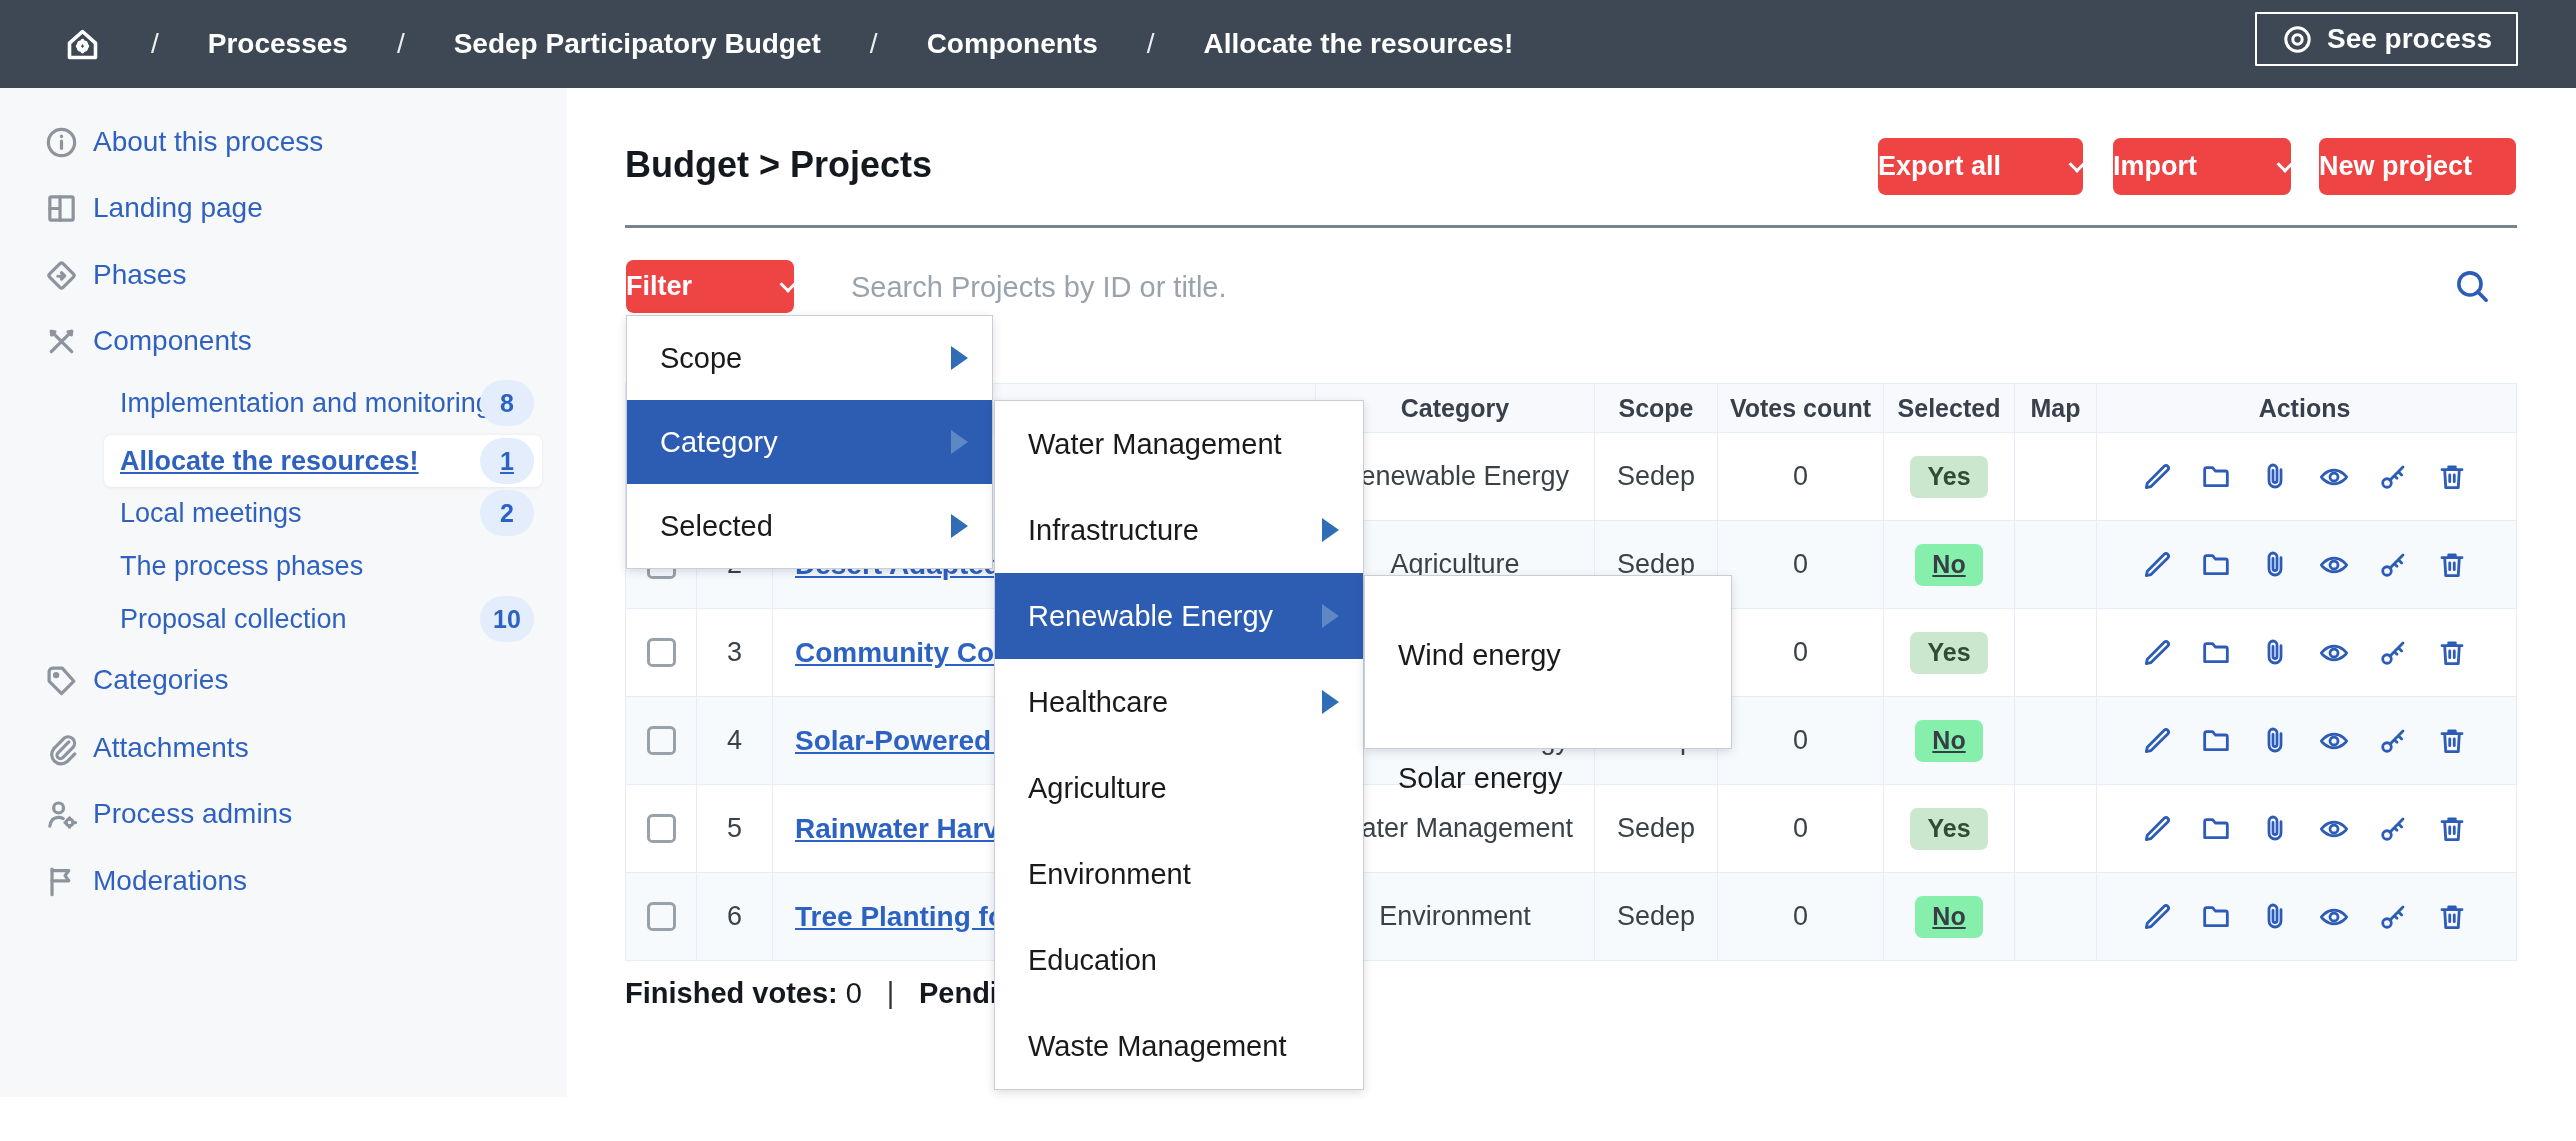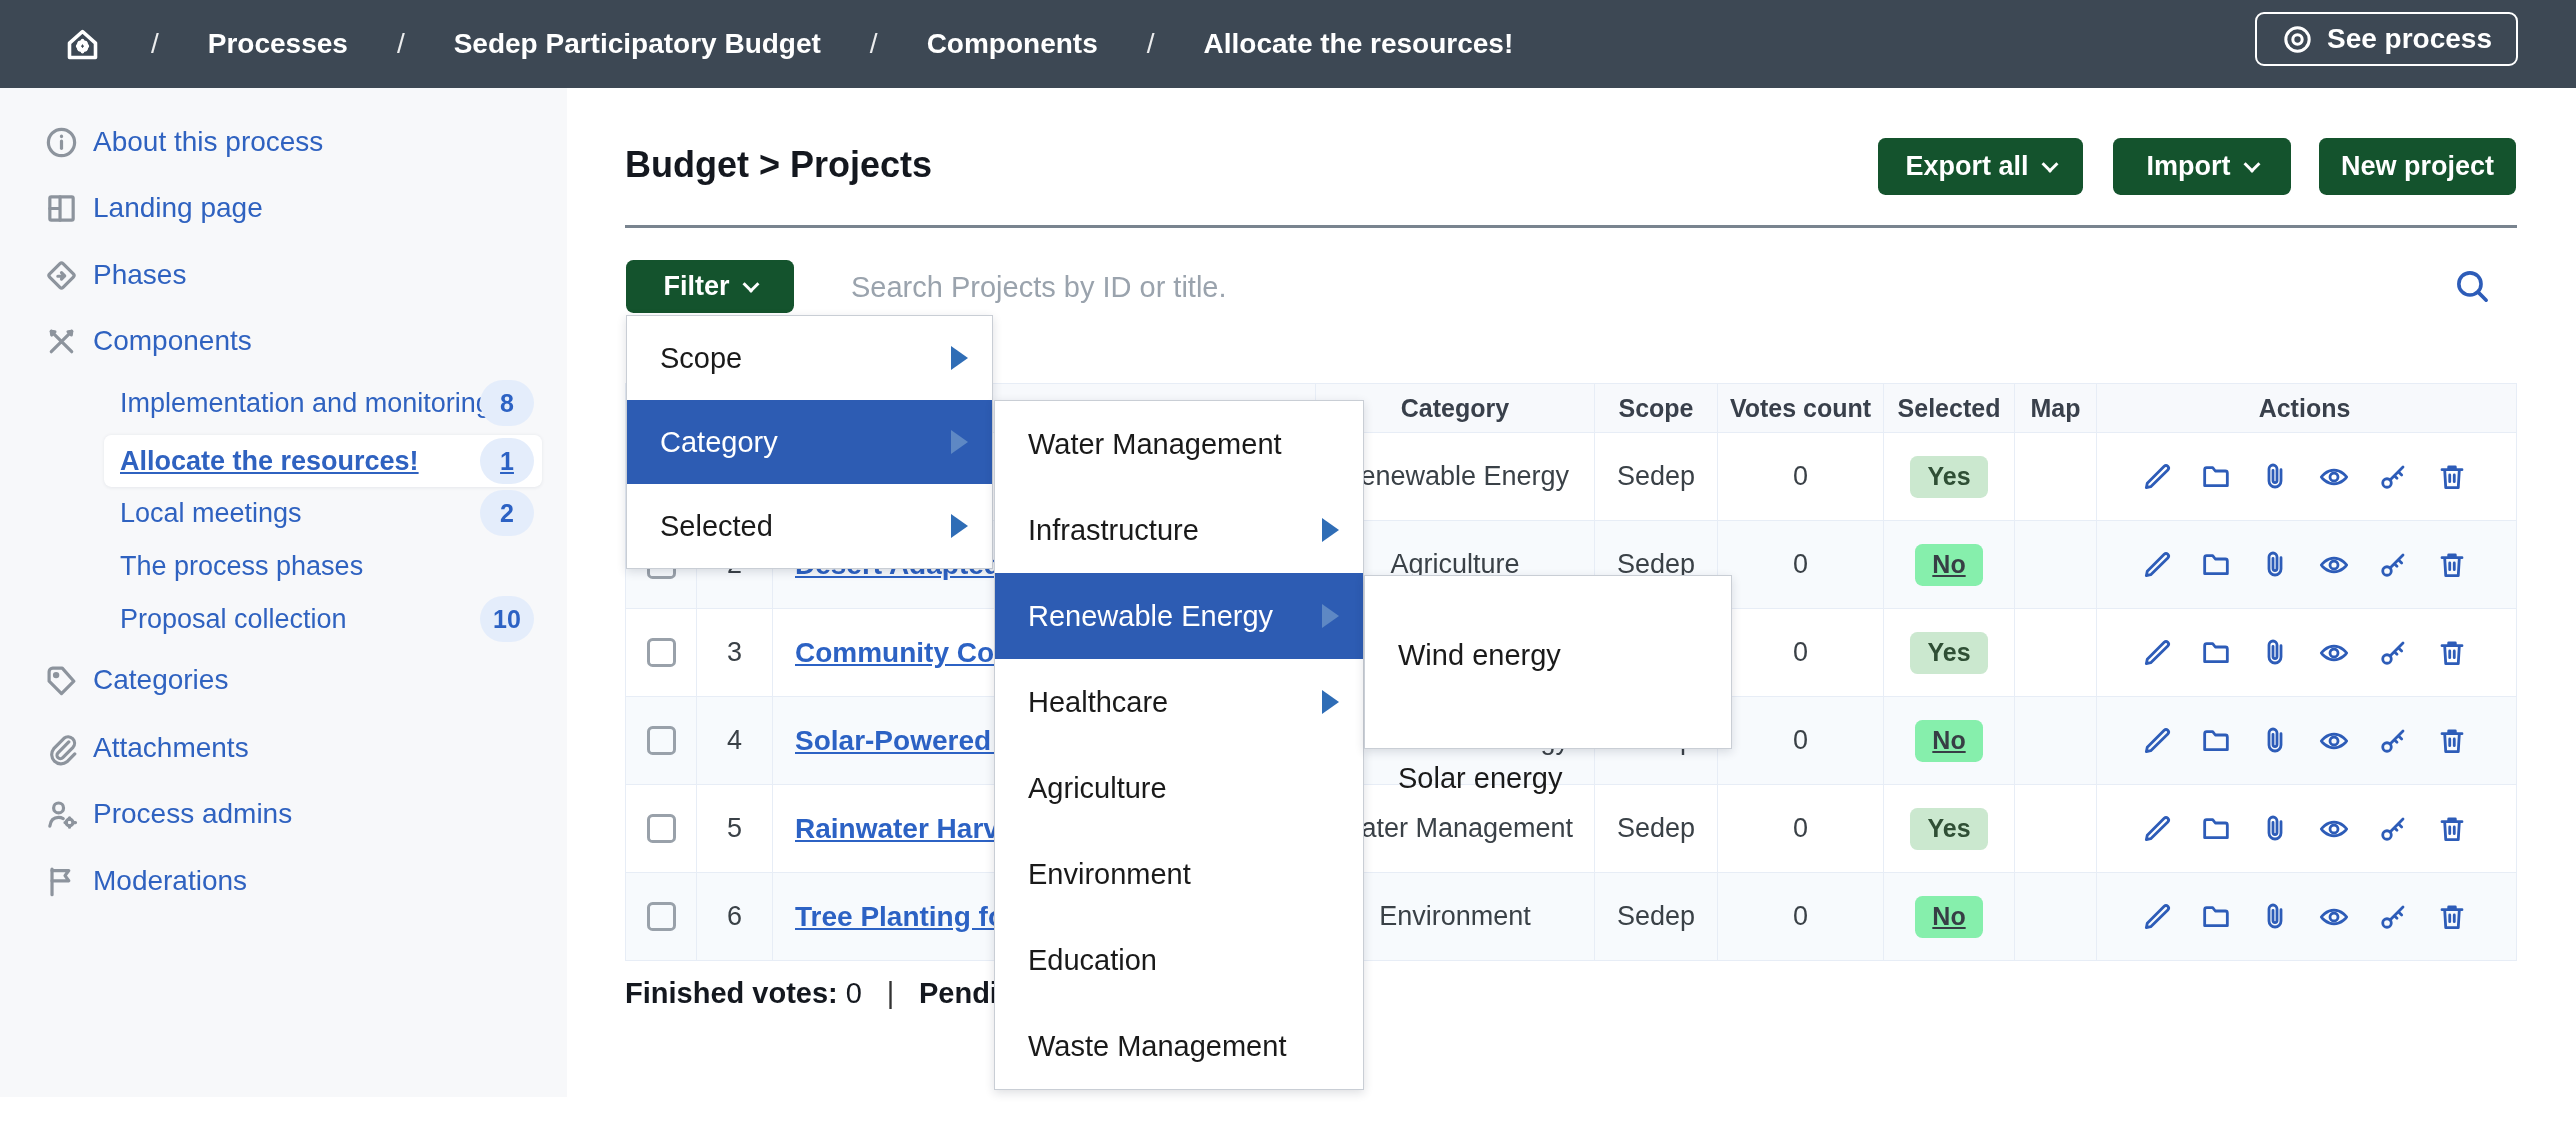--- a/index.html
+++ b/index.html
@@ -3,37 +3,37 @@
 <meta charset="utf-8">
 <style>
   * { margin:0; padding:0; box-sizing:border-box; }
   html,body { width:2576px; height:1142px; background:#fff; font-family:"Liberation Sans","DejaVu Sans",sans-serif; }
 
   
   #topbar { position:absolute; left:0; top:0; width:2576px; height:88px; background:#3d4854; display:flex; align-items:center; color:#fff; }
   .crumbs { display:flex; align-items:center; column-gap:49px; padding-left:63px; font-size:28px; font-weight:700; }
   .crumb-sep { font-weight:400; opacity:.9; font-size:28px; }
   .crumb { white-space:nowrap; cursor:pointer; }
-  #see-process { position:absolute; right:58px; top:12px; height:54px; border:2.8px solid #fff; border-radius:9px; display:flex; align-items:center; gap:13px; padding:0 24px; font-size:28px; font-weight:700; color:#fff; background:transparent; cursor:pointer; }
+  #see-process { position:absolute; right:58px; top:12px; height:54px; border:2.8px solid #fff; border-radius:1px; display:flex; align-items:center; gap:13px; padding:0 24px; font-size:28px; font-weight:700; color:#fff; background:transparent; cursor:pointer; }
 
   
   #sidebar { position:absolute; left:0; top:88px; width:567px; height:1009px; background:#f7f8fa; }
   .side-item { position:absolute; left:0; width:567px; height:52px; display:flex; align-items:center; color:#2f62c0; font-size:28px; cursor:pointer; }
   .side-item .ico { position:absolute; left:44px; width:35px; height:35px; }
   .side-item .lbl { position:absolute; left:93px; white-space:nowrap; }
   .side-item.sub .lbl { left:120px; font-size:27px; }
   .badge { position:absolute; left:480px; width:54px; height:46px; background:#e4edfb; border-radius:24px; color:#2c62c4; font-weight:700; font-size:25px; display:flex; align-items:center; justify-content:center; }
   .active-card { position:absolute; left:104px; top:347px; width:438px; height:52px; background:#ffffff; border-radius:7.4px; box-shadow:0 0.9px 3.7px rgba(30,40,60,.08); }
   .side-item.active .lbl { font-weight:700; text-decoration:underline; }
   .side-item.active .badge u { font-weight:700; }
 
   
   #page-title { position:absolute; left:625px; top:144px; font-size:36px; font-weight:700; color:#14181f; }
   #title-divider { position:absolute; left:625px; top:225px; width:1892px; height:2.8px; background:#79848f; }
-  .btn { position:absolute; height:57px; background:#14532d; color:#fff; border:none; border-radius:7.4px; font-size:27px; font-weight:700; display:flex; align-items:center; justify-content:center; gap:15px; cursor:pointer; font-family:inherit; }
+  .btn { position:absolute; height:57px; background:#ef4444; color:#fff; border:none; border-radius:7.4px; font-size:27px; font-weight:700; display:flex; align-items:center; justify-content:space-between; gap:15px; cursor:pointer; font-family:inherit; }
   .chev { width:12px; height:12px; border-right:3.7px solid #fff; border-bottom:3.7px solid #fff; transform:rotate(45deg) translate(-1.9px,-1.9px); }
   #btn-export { left:1878px; top:138px; width:205px; }
   #btn-import { left:2113px; top:138px; width:178px; }
   #btn-new    { left:2319px; top:138px; width:197px; }
   #btn-filter { left:626px;  top:260px; width:168px; height:53px; }
   #search-input { position:absolute; left:851px; top:262px; width:1443px; height:50px; border:none; outline:none; background:transparent; font-size:29px; color:#333; font-family:inherit; }
   #search-input::placeholder { color:#9aa3ad; }
   #search-icon { position:absolute; left:2452px; top:266px; width:41px; height:41px; cursor:pointer; }
 
   

